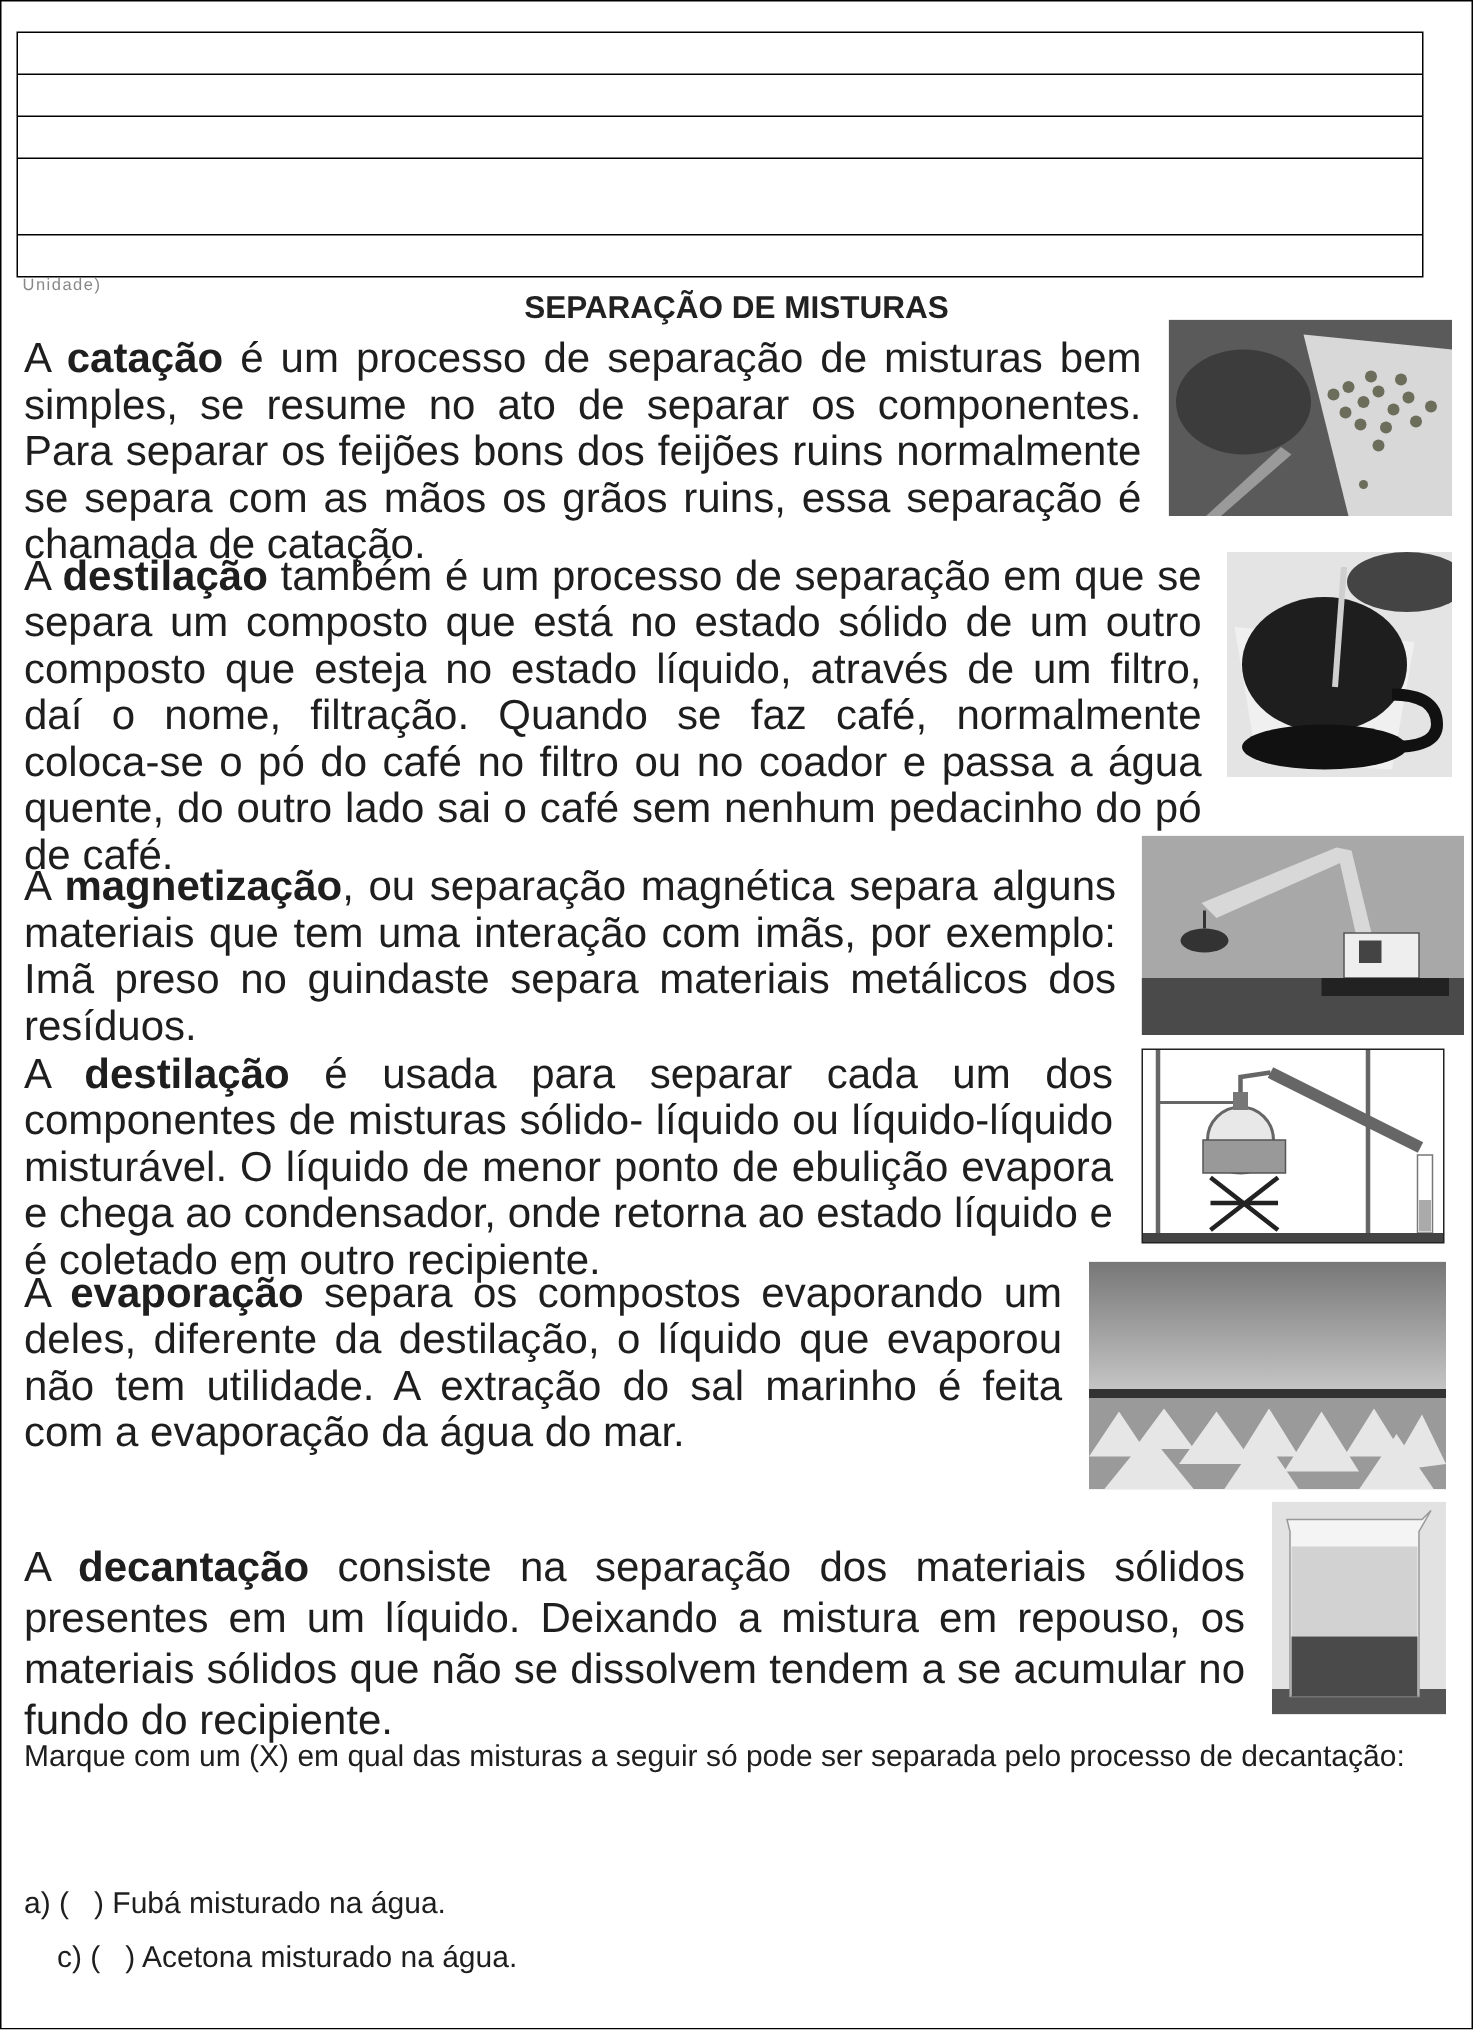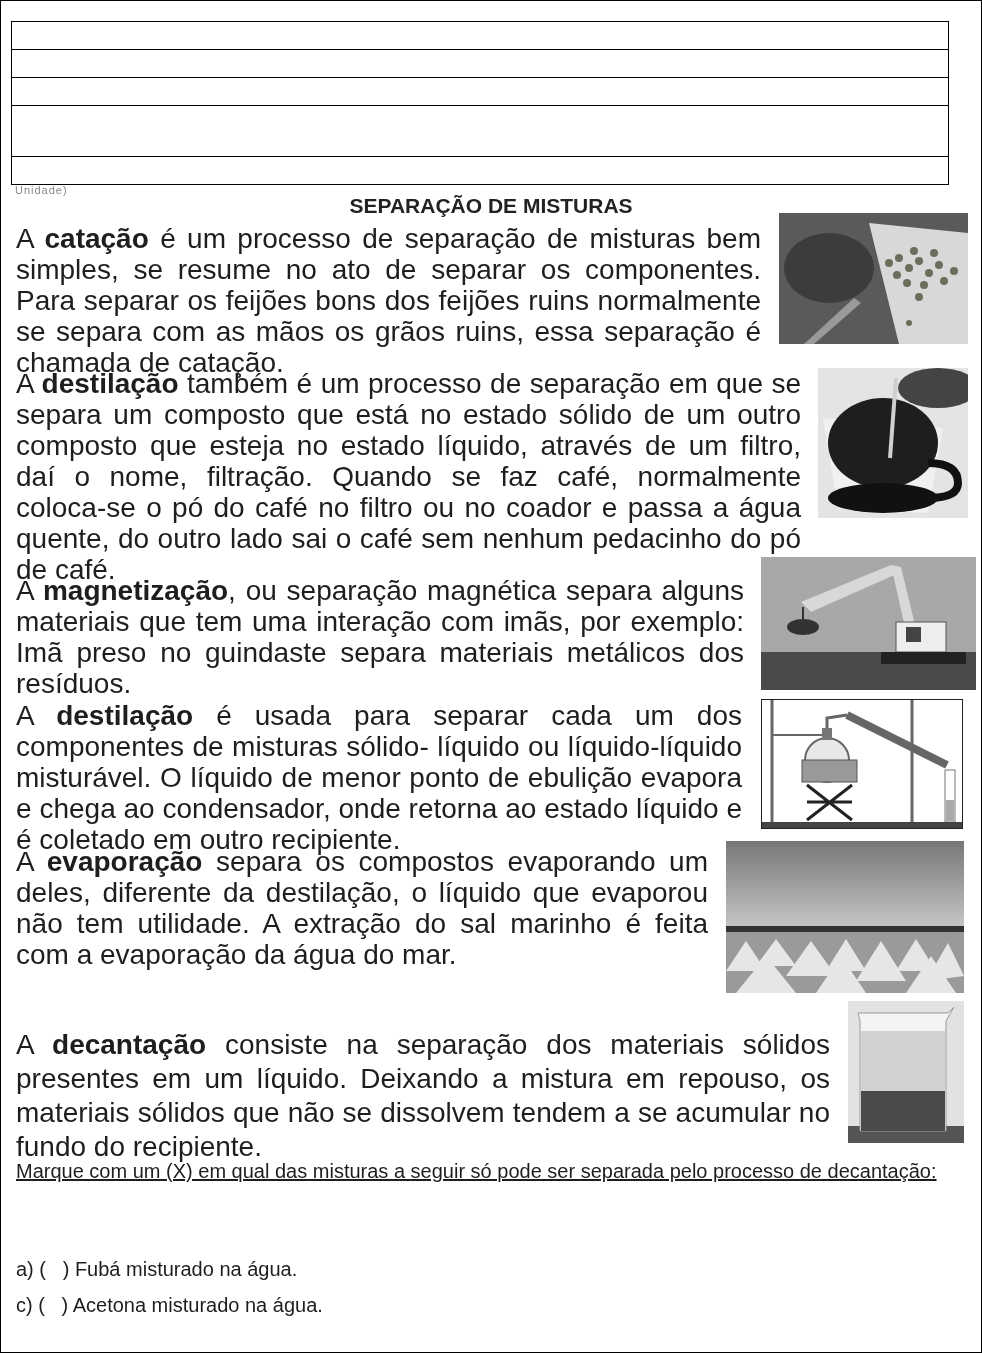--- a/index.html
+++ b/index.html
@@ -148,20 +148,20 @@
   <div class="img" style="left:847px;top:1000px;width:116px;height:142px;">
     <svg width="116" height="142" viewBox="0 0 116 142">
       <rect width="116" height="142" fill="#e2e2e2"></rect>
       <rect y="125" width="116" height="17" fill="#555"></rect>
       <path d="M10,12 L100,12 L106,6 L98,20 L98,130 L12,130 L12,20 Z" fill="#f4f4f4" stroke="#999"></path>
       <rect x="13" y="30" width="84" height="60" fill="#d2d2d2"></rect>
       <rect x="13" y="90" width="84" height="40" fill="#4a4a4a"></rect>
     </svg>
   </div>
 
-  <div class="q" style="top:1154px;width:955px;text-decoration:underline;">Marque com um (X) em qual das misturas a seguir só pode ser separada pelo processo de decantação:</div>
+  <div class="q" style="top:1154px;width:955px;">Marque com um (X) em qual das misturas a seguir só pode ser separada pelo processo de decantação:</div>
   <div class="q" style="top:1220px;margin-top:32px;">
     <span style="white-space:pre;">a) (   )</span><span> Fubá misturado na água.</span>
   </div>
-  <div class="q" style="top:1288px;">
+  <div class="q" style="top:1288px;margin-left:22px;">
     <span style="white-space:pre;">c) (   )</span><span> Acetona misturado na água.</span>
   </div>
 </div>
 
 </body></html>

